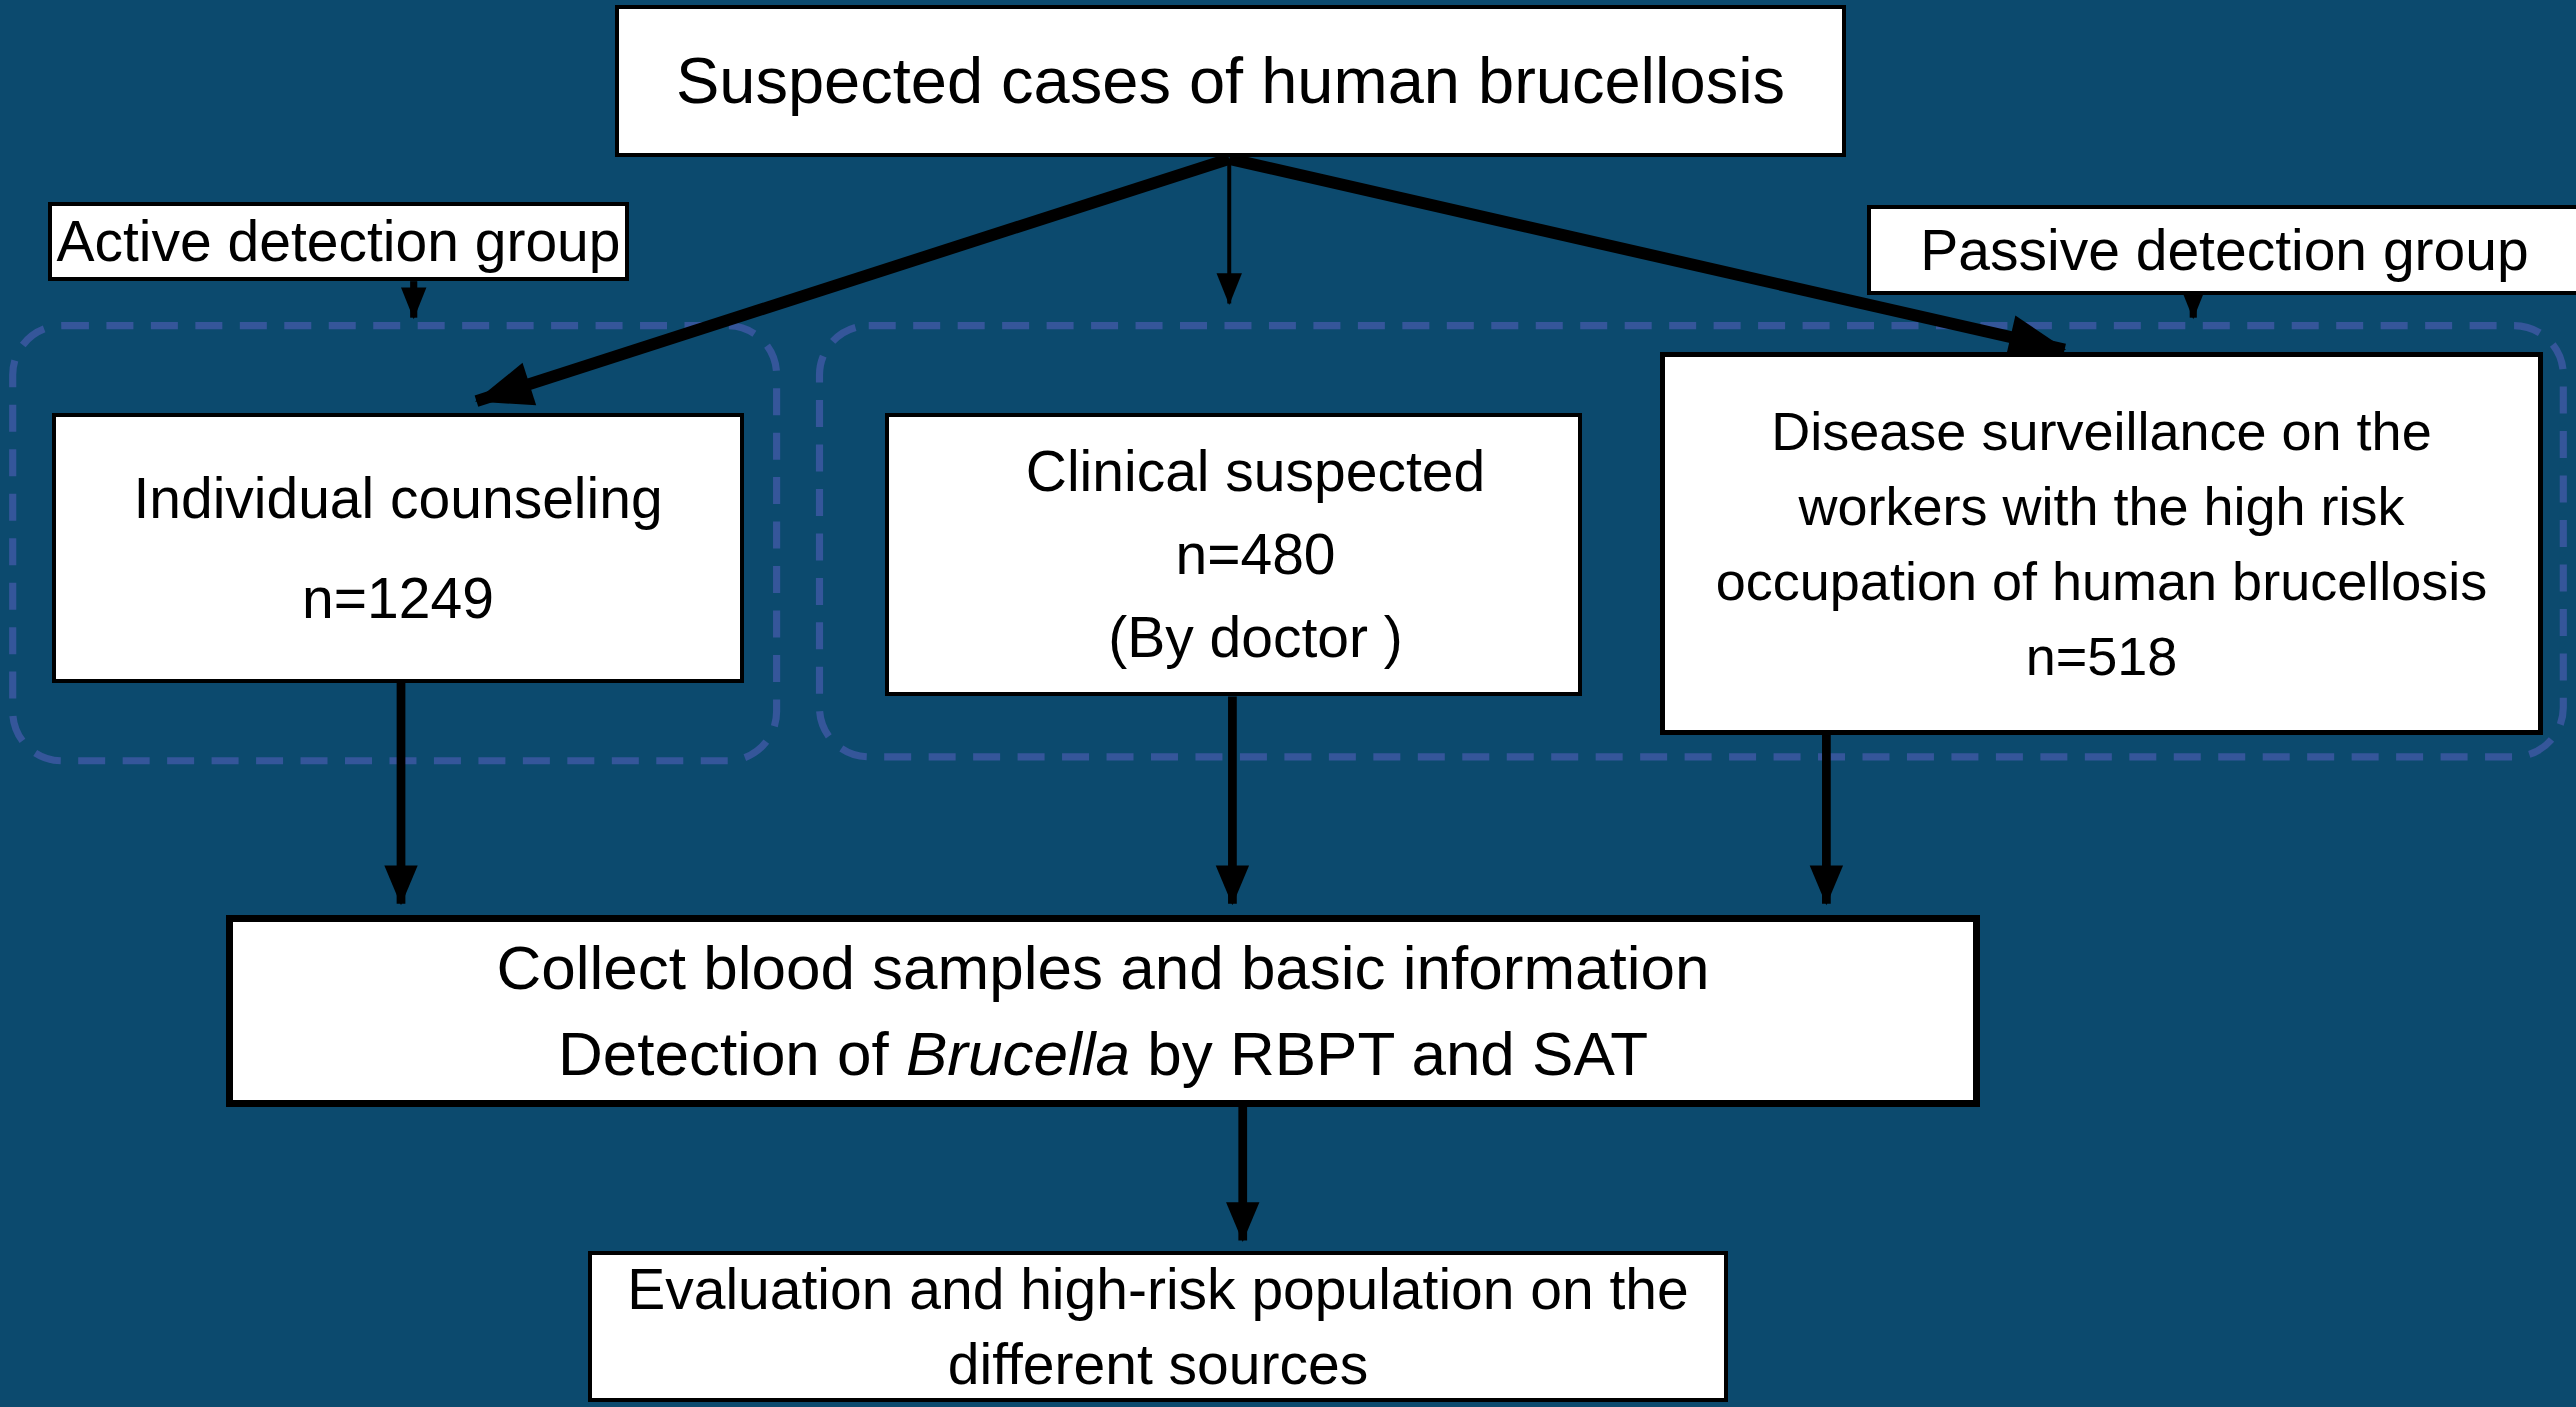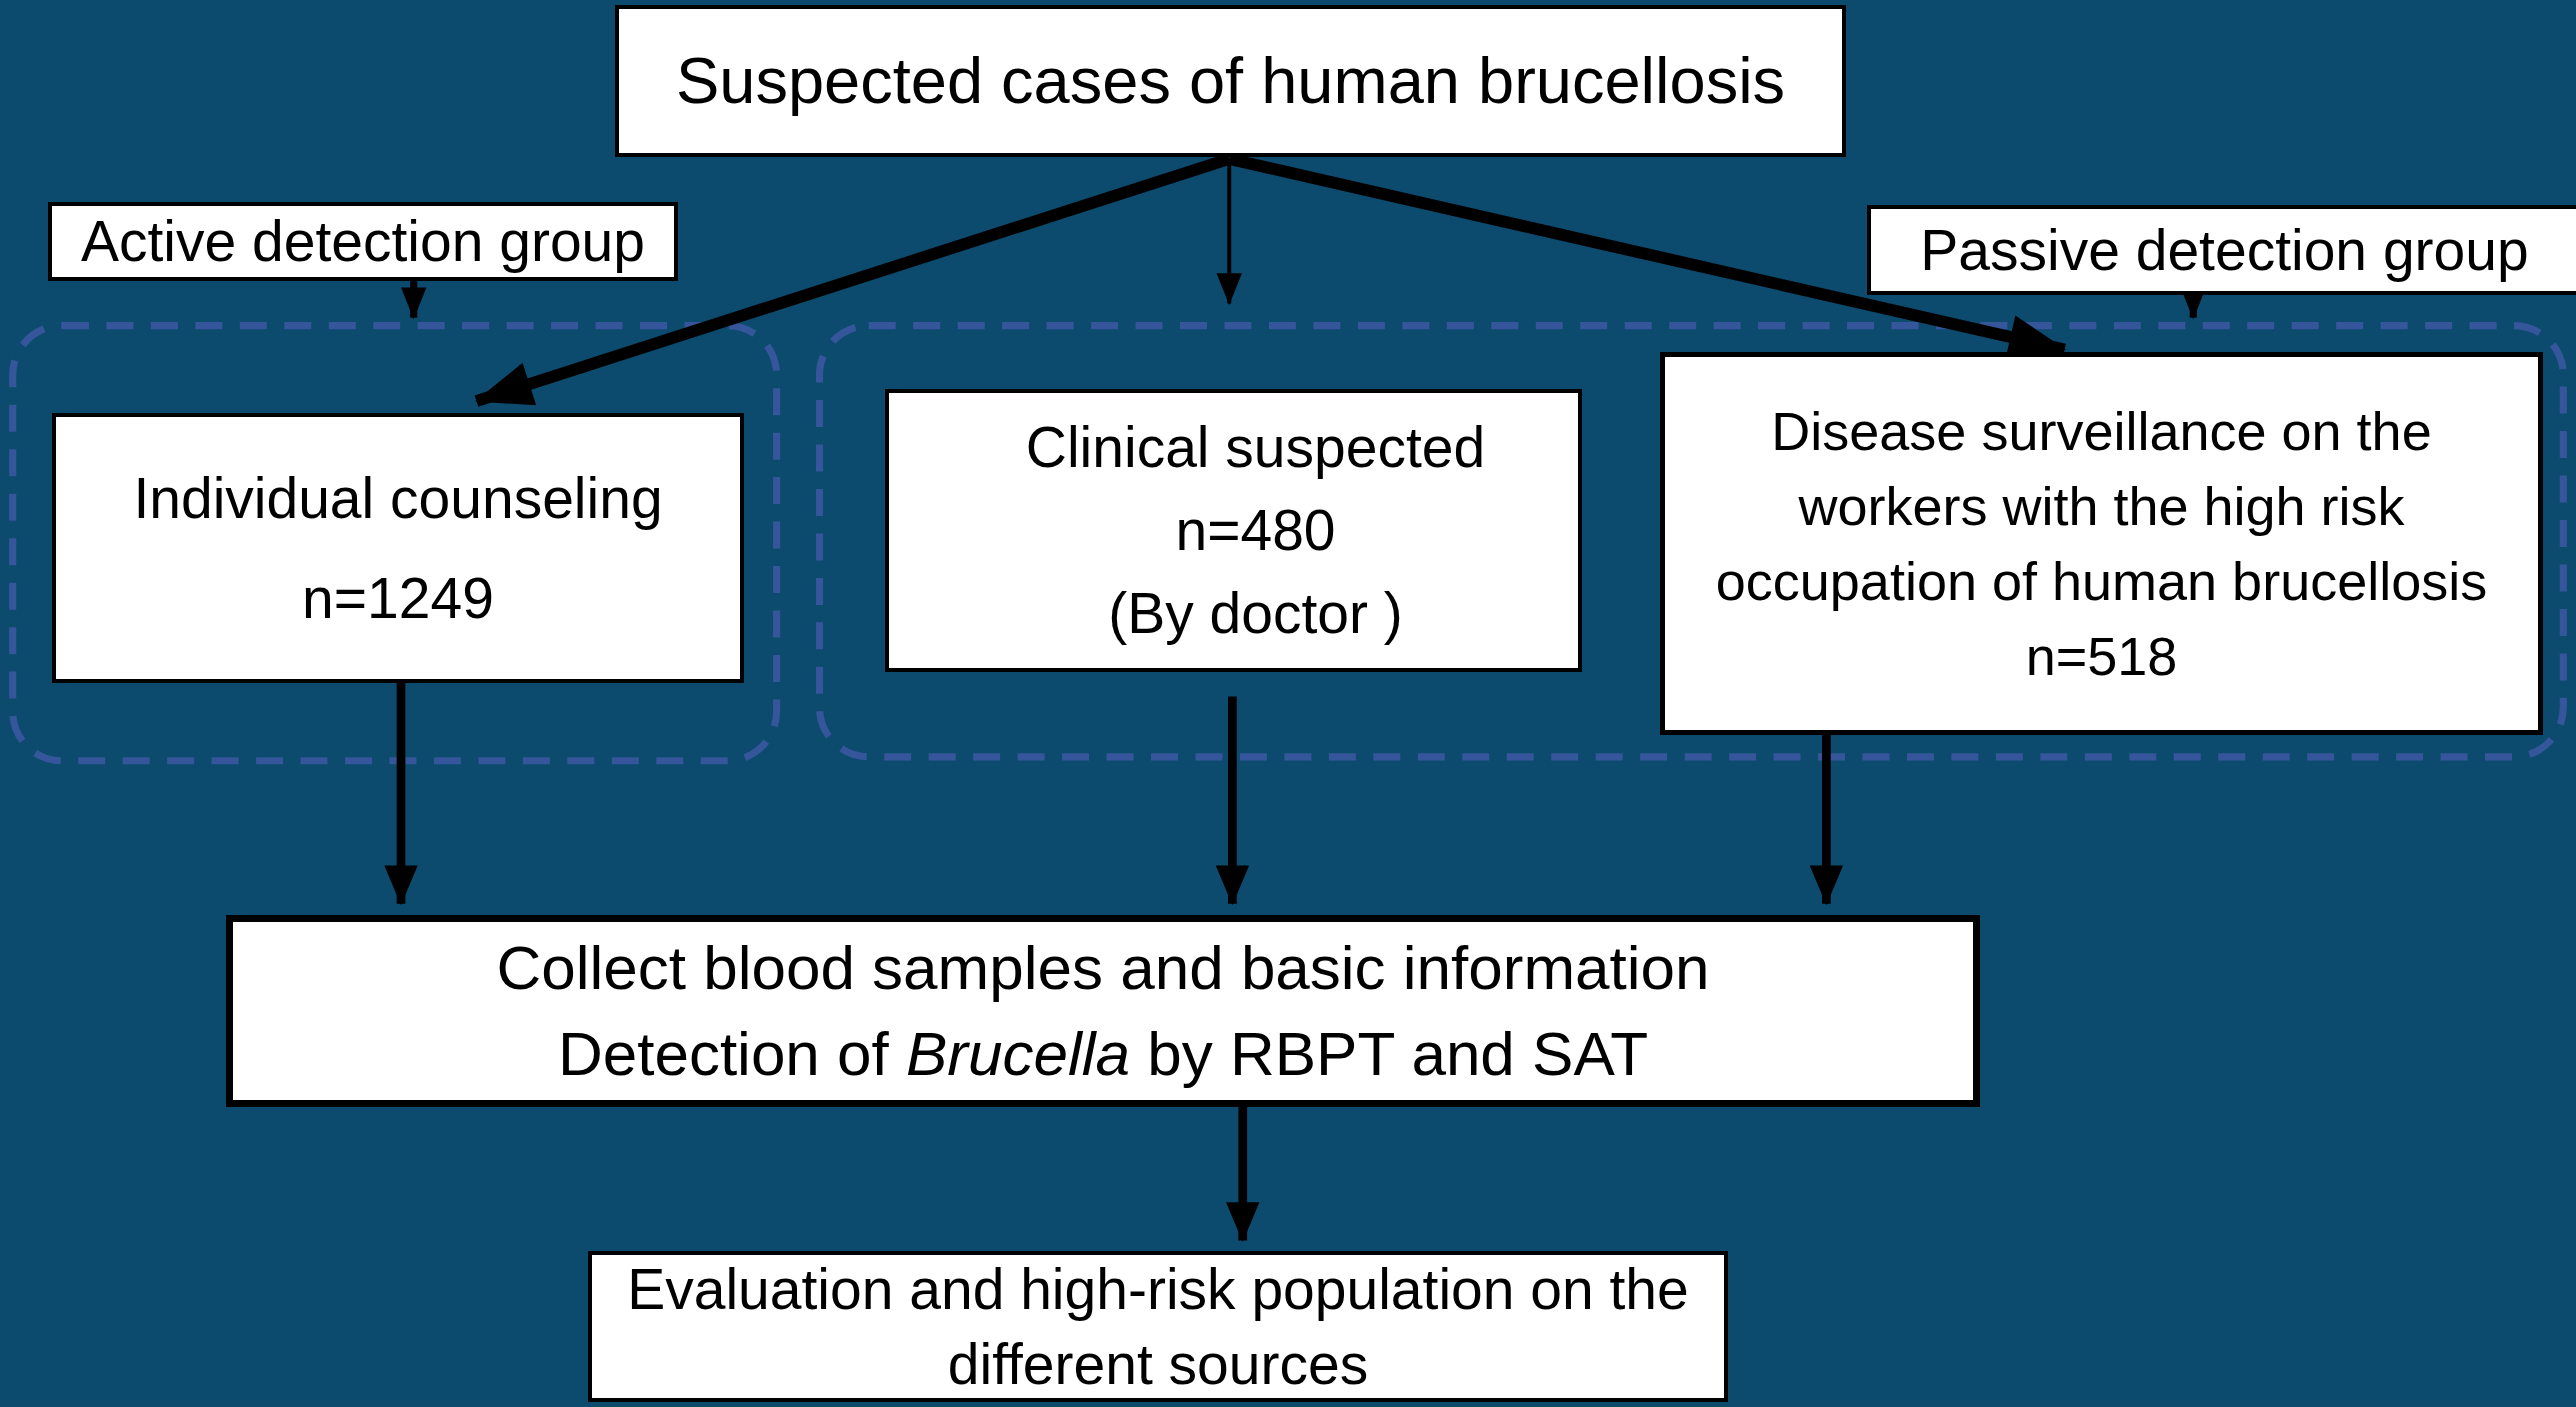--- a/index.html
+++ b/index.html
@@ -70,33 +70,33 @@
     <line x1="1552" y1="877" x2="1552" y2="1138" stroke="#000000" stroke-width="11" marker-end="url(#head-md)"></line>
     <line x1="2300" y1="925" x2="2300" y2="1138" stroke="#000000" stroke-width="11" marker-end="url(#head-md)"></line>
 
     <line x1="1565" y1="1394" x2="1565" y2="1562" stroke="#000000" stroke-width="11" marker-end="url(#head-md)"></line>
   </svg>
 
   <div class="node" style="left:615px; top:4.8px; width:1231px; height:152px; border-width:4.8px; font-size:65px; line-height:75px;">
     <span class="ln">Suspected cases of human brucellosis</span>
   </div>
 
-  <div class="node" style="left:48px; top:202px; width:630px; height:79px; border-width:4.8px; font-size:57px; line-height:67px;">
+  <div class="node" style="left:48px; top:202px; width:581px; height:79px; border-width:4.8px; font-size:57px; line-height:67px;">
     <span class="ln">Active detection group</span>
   </div>
   <div class="node" style="left:1836px; top:205px; width:715px; height:90px; border-width:4.8px; font-size:57px; line-height:67px;margin-left:31px;">
     <span class="ln">Passive detection group</span>
   </div>
 
   <div class="node" style="left:52px; top:413px; width:692px; height:270px; border-width:4.8px; font-size:57px; line-height:81px;gap:19px;">
     <span class="ln">Individual counseling</span>
     <span class="ln">n=1249</span>
   </div>
 
-  <div class="node" style="left:885px; top:389px; width:697px; height:283px; border-width:4.8px; font-size:57px; line-height:83px;padding-left:44px;">
+  <div class="node" style="left:885px; top:413px; width:697px; height:283px; border-width:4.8px; font-size:57px; line-height:83px;padding-left:44px;">
     <span class="ln">Clinical suspected</span>
     <span class="ln">n=480</span>
     <span class="ln">(By doctor )</span>
   </div>
 
   <div class="node" style="left:1660px; top:352px; width:883px; height:383px; border-width:5.6px; font-size:54px; line-height:75px;">
     <span class="ln">Disease surveillance on the</span>
     <span class="ln">workers with the high risk</span>
     <span class="ln">occupation of human brucellosis</span>
     <span class="ln">n=518</span>

